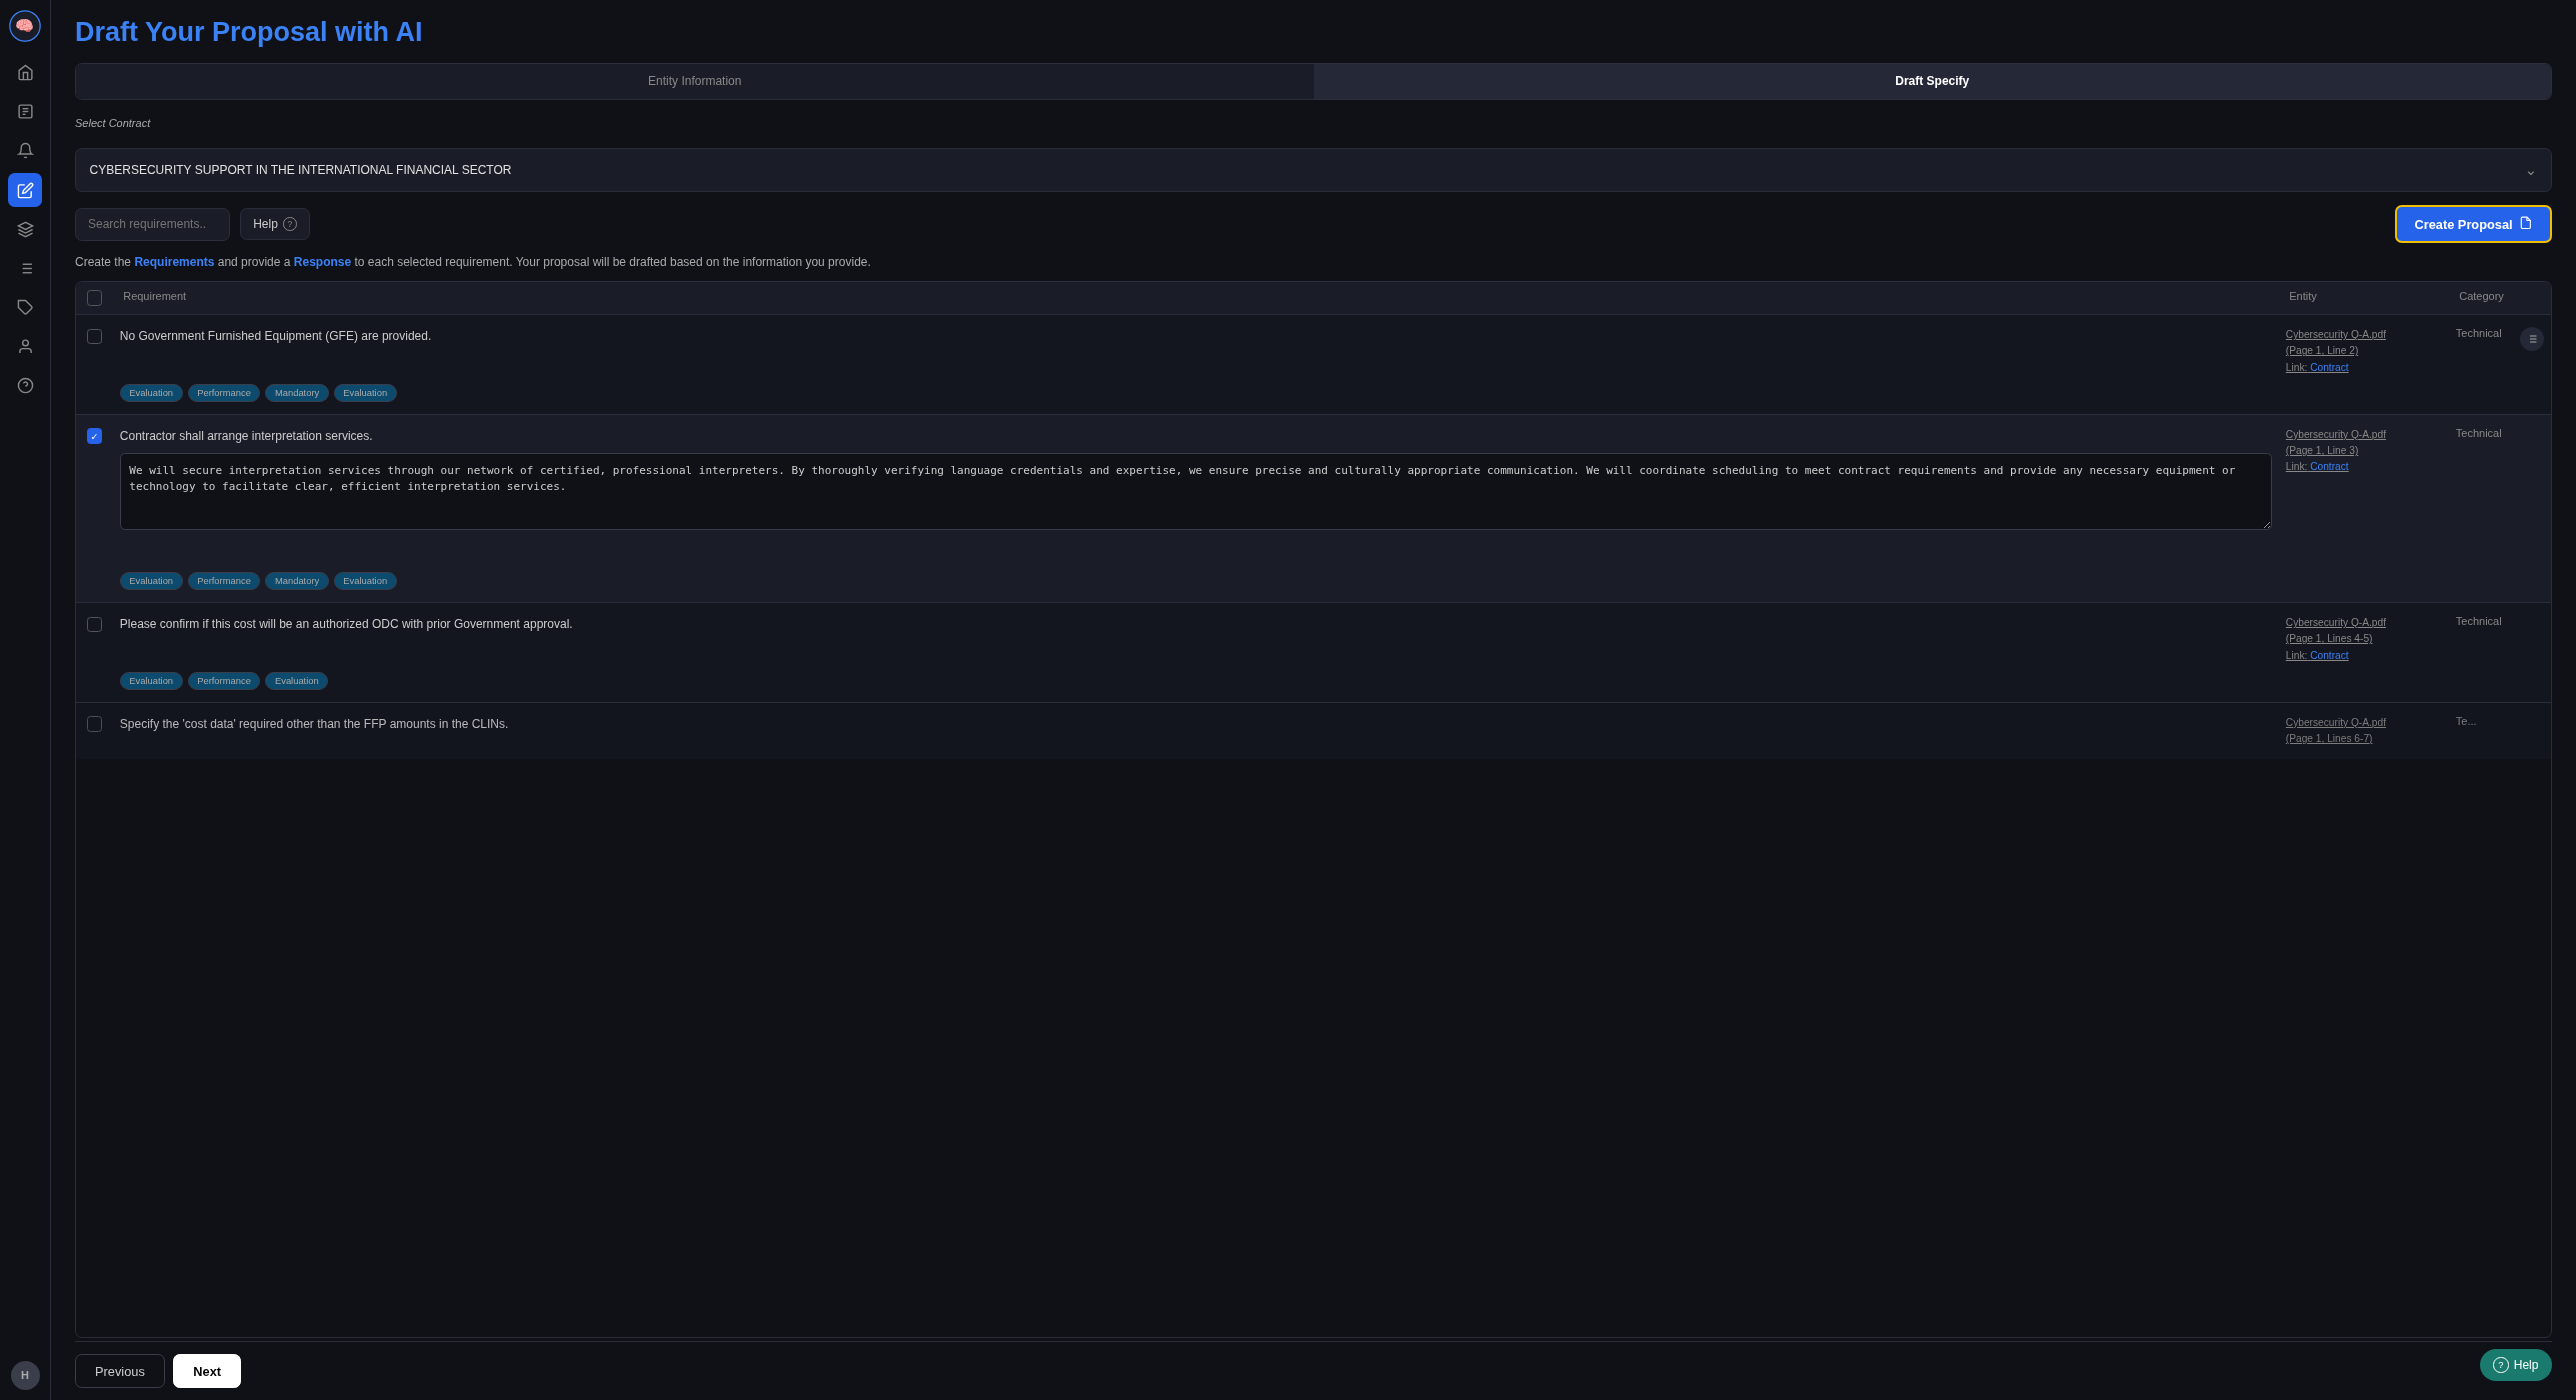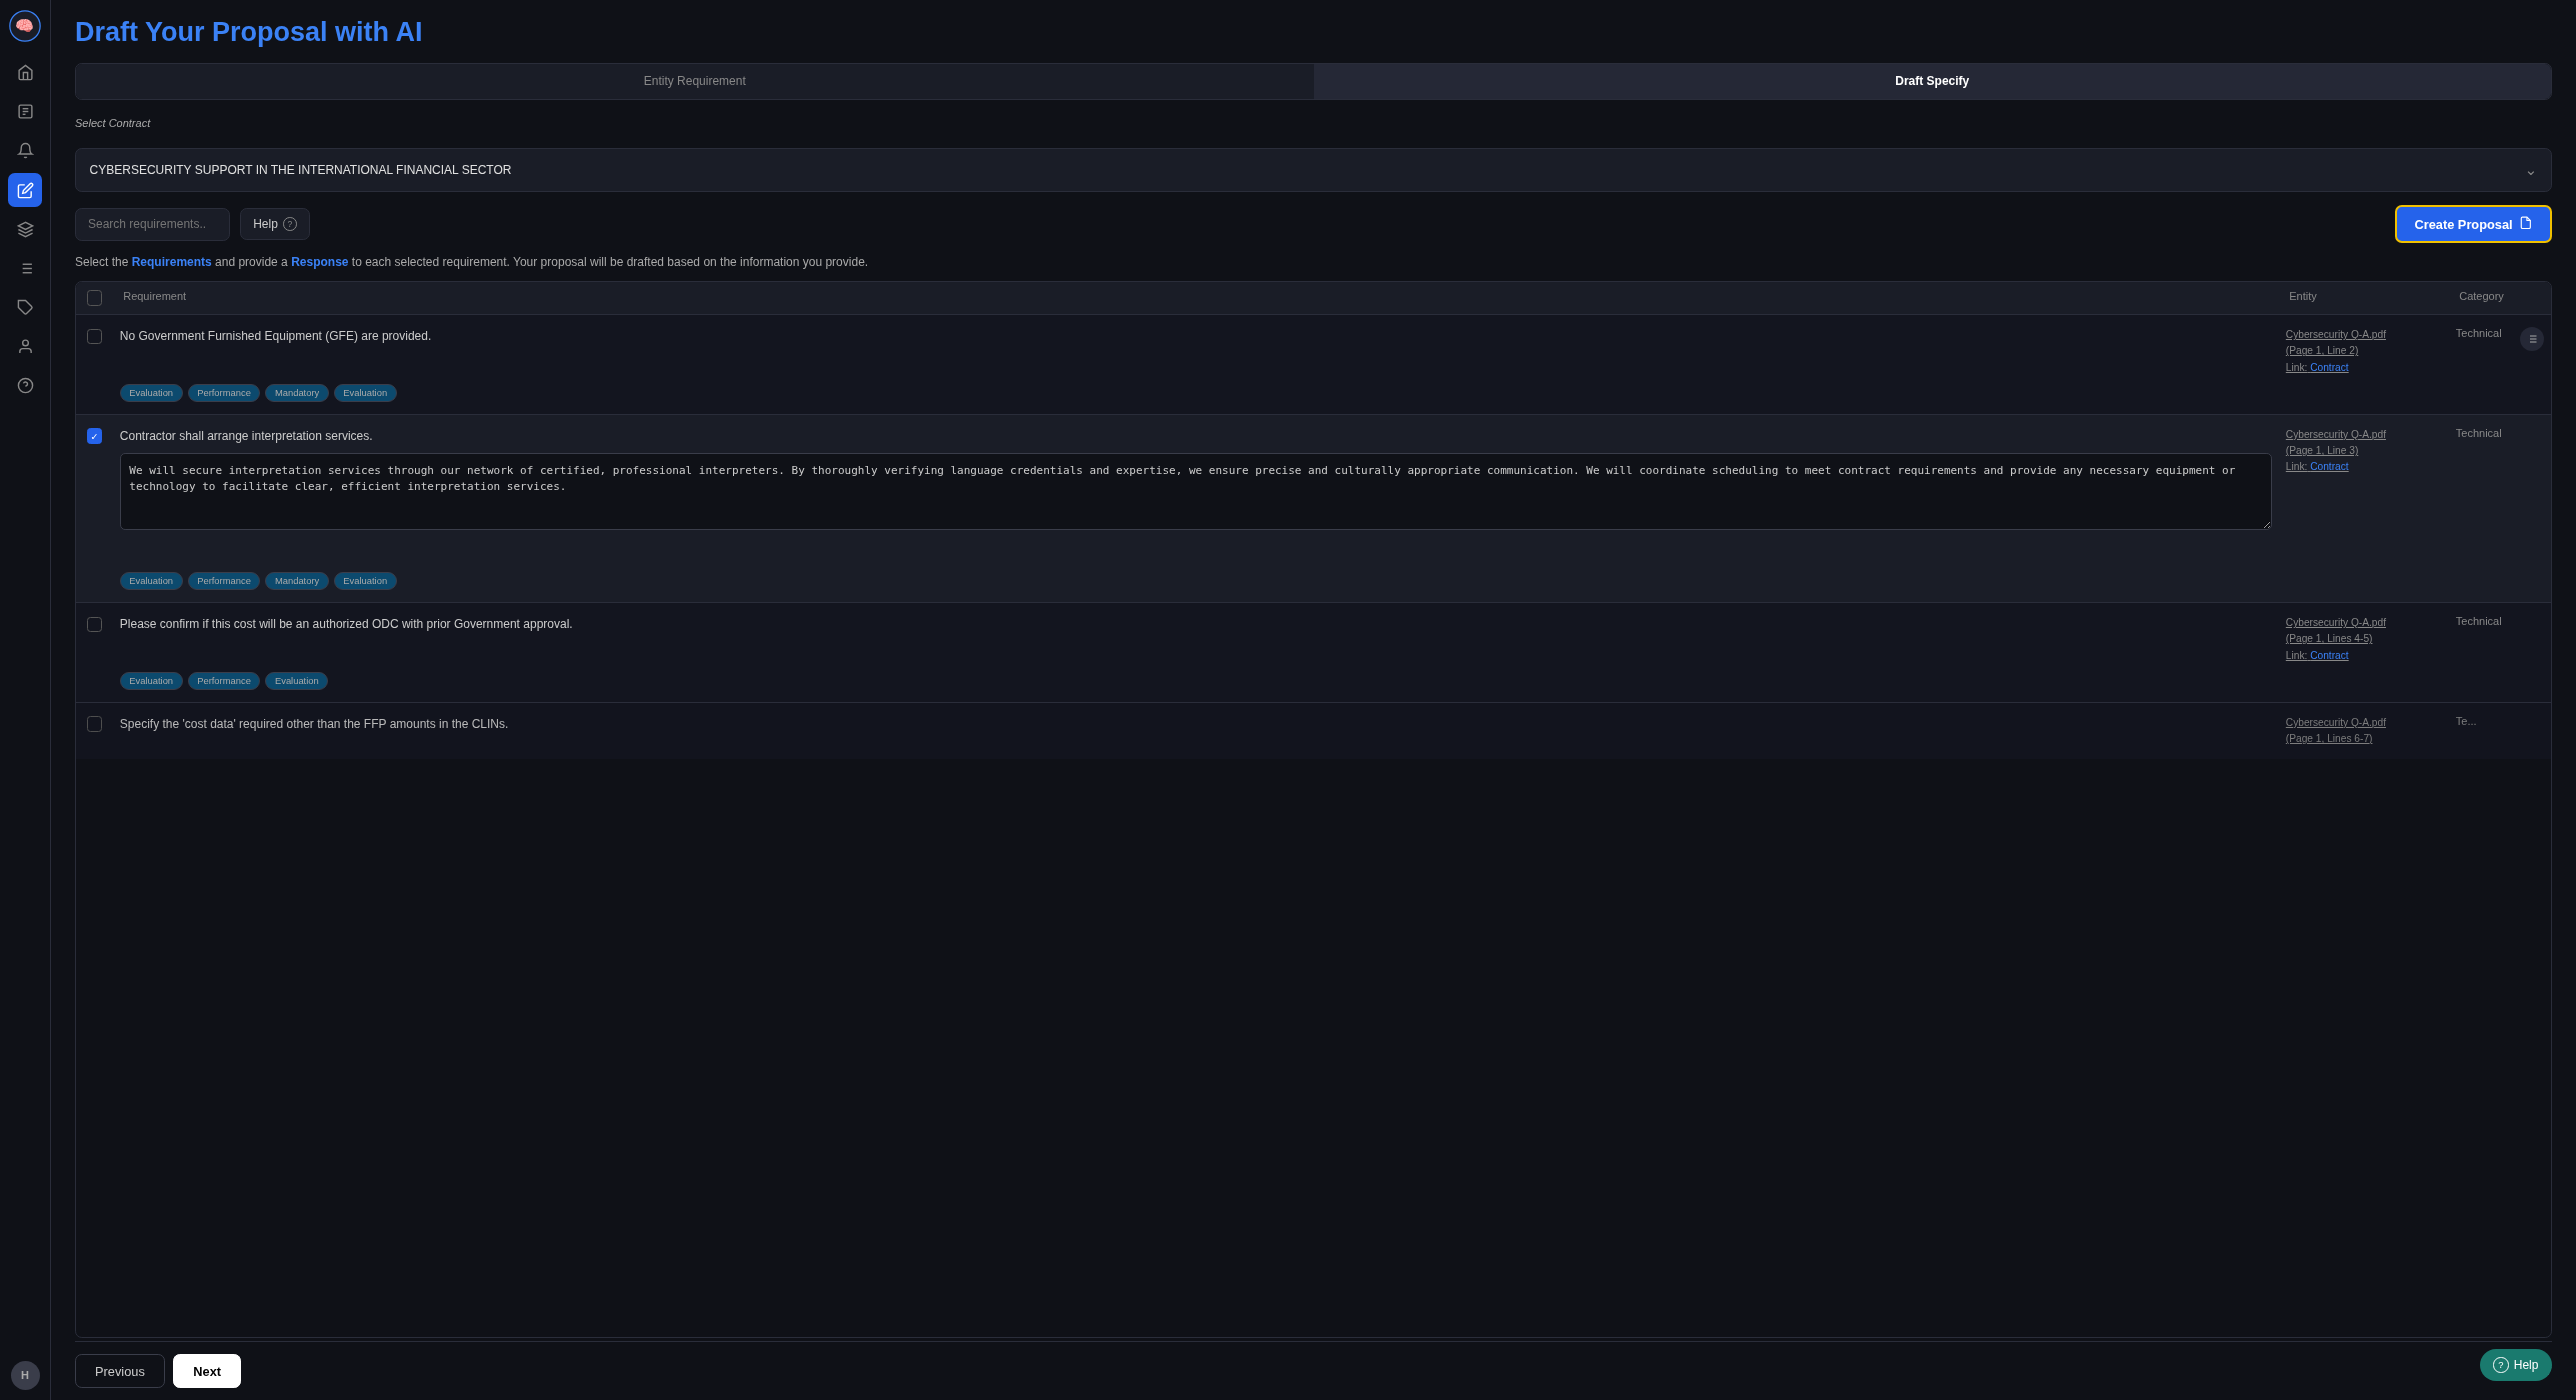--- a/index.html
+++ b/index.html
@@ -435,21 +435,21 @@
 
   <div class="sidebar-bottom">
     <div class="sidebar-avatar">H</div>
   </div>
 </div>
 
 <div class="main">
   <h1 class="page-title">Draft Your Proposal with AI</h1>
 
   <div class="tabs">
-    <div class="tab">Entity Requirement</div>
+    <div class="tab">Entity Information</div>
     <div class="tab active">Draft Specify</div>
   </div>
 
   <div class="section-label">Select Contract</div>
   <div class="contract-select">
     <span>CYBERSECURITY SUPPORT IN THE INTERNATIONAL FINANCIAL SECTOR</span>
     <span style="color:#888; font-size:15.3px;">⌄</span>
   </div>
 
   <div class="toolbar">
@@ -463,21 +463,21 @@
       <span>
         <svg width="13.6" height="13.6" viewBox="0 0 24 24" fill="none" stroke="#fff" stroke-width="2">
             <path d="M14 2H6a2 2 0 00-2 2v16a2 2 0 002 2h12a2 2 0 002-2V8z"></path>
             <polyline points="14 2 14 8 20 8"></polyline>
           </svg>
       </span>
     </button>
   </div>
 
   <div class="instructions">
-    <span>Select the </span><span class="highlight-req">Requirements</span><span> and provide a </span><span class="highlight-res">Response</span><span> to each selected requirement. Your proposal will be drafted based on the information you provide.</span>
+    <span>Create the </span><span class="highlight-req">Requirements</span><span> and provide a </span><span class="highlight-res">Response</span><span> to each selected requirement. Your proposal will be drafted based on the information you provide.</span>
   </div>
 
   <div class="table-container">
 
     <div class="table-header">
       <div class="th">
         <div class="checkbox"></div>
       </div>
       <div class="th">Requirement</div>
       <div class="th">Entity</div>

